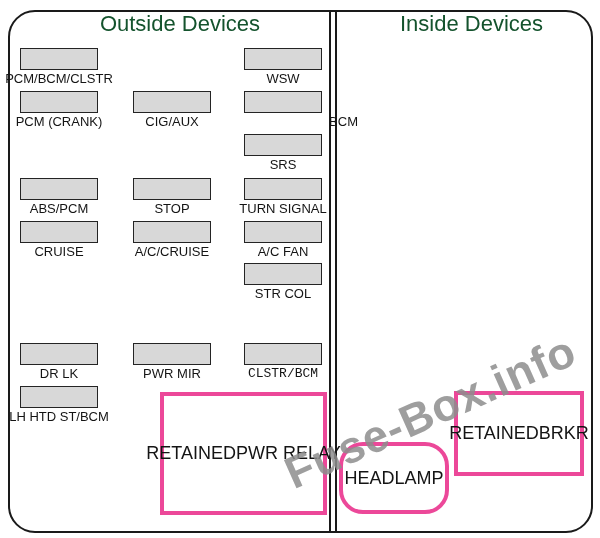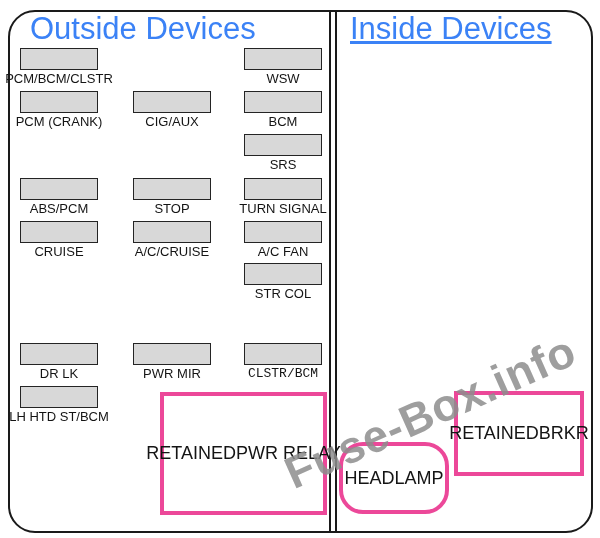--- a/index.html
+++ b/index.html
@@ -33,28 +33,28 @@
     top: 11px;
     width: 8px;
     height: 521px;
     box-sizing: border-box;
     border-left: 2px solid #1a1a1a;
     border-right: 2px solid #1a1a1a;
   }
   .panel-title {
     position: absolute;
     top: 11px;
-    font-size: 31px;
+    font-size: 22px;
     letter-spacing: 0px;
-    color: #3b82f6;
-    text-align: left;
+    color: #14532d;
+    text-align: center;
     white-space: nowrap;
   }
   .panel-title.left  { left: 30px;  width: 300px; }
-  .panel-title.right { left: 350px; width: 243px; text-decoration: underline; }
+  .panel-title.right { left: 350px; width: 243px; }
   .fuse {
     position: absolute;
     box-sizing: border-box;
     width: 78px;
     height: 22px;
     background: var(--fuse-fill, #d8d8d8);
     border: 1.5px solid #242424;
   }
   .fuse-label {
     position: absolute;
@@ -109,21 +109,21 @@
   <div id="fuse-layer">
       <div class="fuse" style="left: 20px; top: 48px;"></div>
       <div class="fuse-label" style="left: -16px; top: 72px;">PCM/BCM/CLSTR</div>
       <div class="fuse" style="left: 244px; top: 48px;"></div>
       <div class="fuse-label" style="left: 208px; top: 72px;">WSW</div>
       <div class="fuse" style="left: 20px; top: 91px;"></div>
       <div class="fuse-label" style="left: -16px; top: 115px;">PCM (CRANK)</div>
       <div class="fuse" style="left: 133px; top: 91px;"></div>
       <div class="fuse-label" style="left: 97px; top: 115px;">CIG/AUX</div>
       <div class="fuse" style="left: 244px; top: 91px;"></div>
-      <div class="fuse-label" style="left: 208px; top: 115px;">BCM</div>
+      <div class="fuse-label" style="left: 208px; top: 115px; text-align: right;">BCM</div>
       <div class="fuse" style="left: 244px; top: 134px;"></div>
       <div class="fuse-label" style="left: 208px; top: 158px;">SRS</div>
       <div class="fuse" style="left: 20px; top: 178px;"></div>
       <div class="fuse-label" style="left: -16px; top: 202px;">ABS/PCM</div>
       <div class="fuse" style="left: 133px; top: 178px;"></div>
       <div class="fuse-label" style="left: 97px; top: 202px;">STOP</div>
       <div class="fuse" style="left: 244px; top: 178px;"></div>
       <div class="fuse-label" style="left: 208px; top: 202px;">TURN SIGNAL</div>
       <div class="fuse" style="left: 20px; top: 221px;"></div>
       <div class="fuse-label" style="left: -16px; top: 245px;">CRUISE</div>

